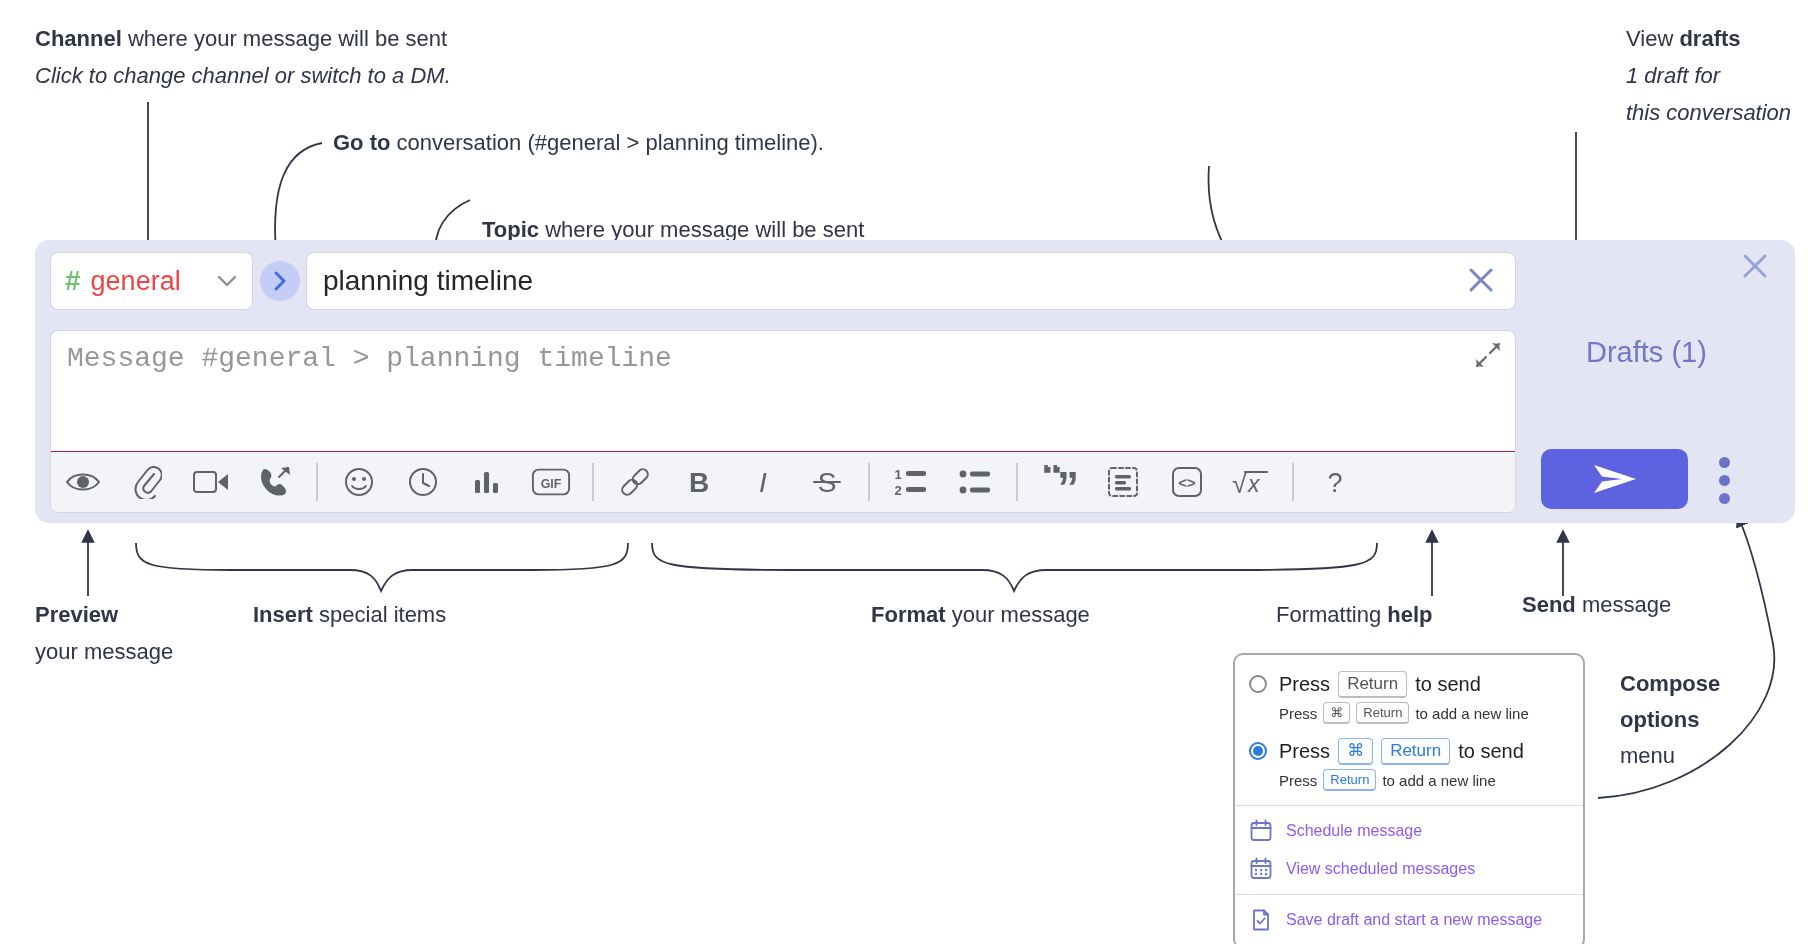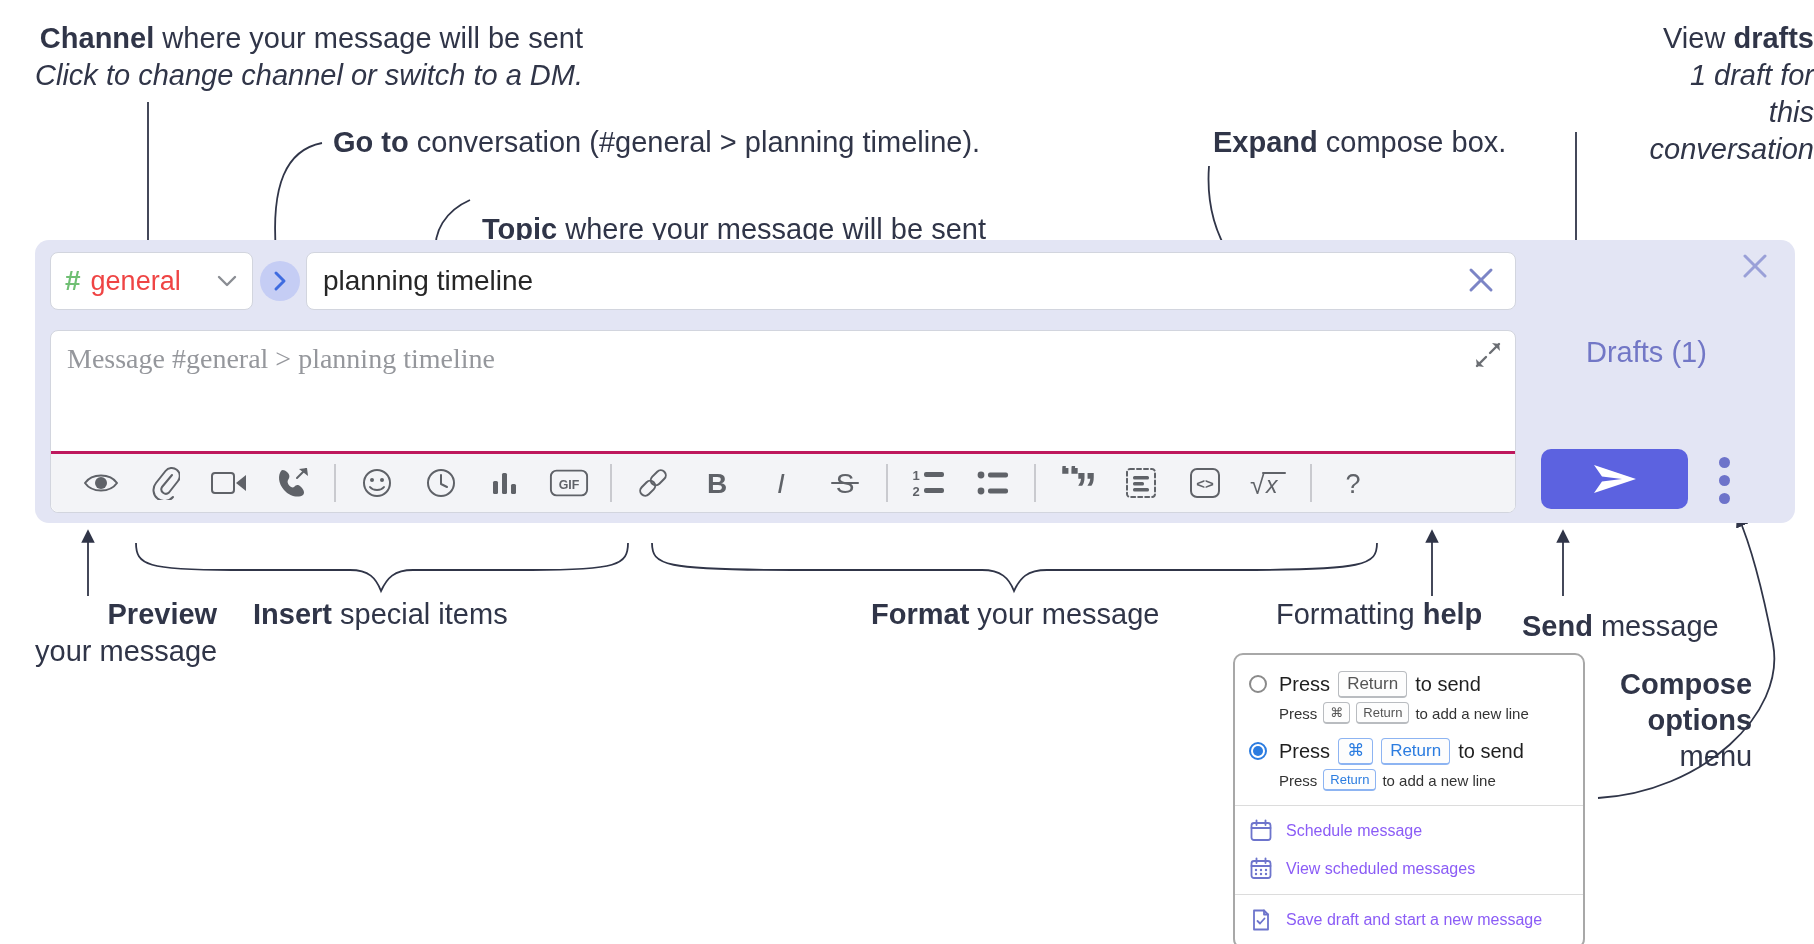--- a/index.html
+++ b/index.html
@@ -1,47 +1,47 @@
 <!DOCTYPE html>
 <html style="--annotation: #303548; --compose-bg: #e3e5f4; --box-border: #d2d5de; --channel-hash: #6fbf73; --circle-bg: #c5cdf4; --circle-chevron: #3f6ce0; --placeholder: #95979c; --topic-clear-x: #7c85c6; --compose-close-x: #9aa0d8; --drafts-link: #7277c6; --toolbar-icon: #5f6268; --toolbar-bg: #f3f4f7; --send-button: #5c62e0; --ellipsis: #6d73ca; --kbd-blue: #2b7ce0; --radio-selected: #2b7ce0; --menu-icon: #6d74cc; --menu-border: #a8a8a8; --expand-icon: #6b6e73;"><head>
 <meta charset="utf-8">
 <style>
   html,body{margin:0;padding:0;background:#fff;}
   #canvas{position:relative;width:1814px;height:944px;background:#fff;overflow:hidden;
           font-family:"Liberation Sans",sans-serif;color:var(--annotation,#303548);}
   .abs{position:absolute;}
   
-  .note{font-size:29px;line-height:37px;color:var(--annotation);text-align:right;}
+  .note{font-size:22px;line-height:37px;color:var(--annotation);}
   .note b{font-weight:700;}
   .note .it{font-style:italic;}
   
   #arrows{position:absolute;left:0;top:0;pointer-events:none;}
   
   #compose{left:35px;top:240px;width:1760px;height:283px;background:var(--compose-bg);
            border-radius:14px;}
   .whitebox{background:#fff;border:1px solid var(--box-border);border-radius:8px;box-sizing:border-box;}
   #channel-select{left:50px;top:252px;width:203px;height:58px;display:flex;align-items:center;
                   padding:0 14px;gap:10px;cursor:pointer;}
   #channel-hash{color:var(--channel-hash);font-weight:700;font-size:28px;}
   #channel-label{font-size:27px;color:#ef4444;flex:1;}
   #goto-circle{left:260px;top:261px;width:40px;height:40px;border-radius:50%;
                background:var(--circle-bg);display:flex;align-items:center;justify-content:center;cursor:pointer;}
   #topic-input{left:306px;top:252px;width:1210px;height:58px;font-size:28px;color:#262626;
                padding:0 60px 0 16px;font-family:"Liberation Sans",sans-serif;outline:none;}
   #topic-clear{left:1462px;top:262px;width:38px;height:38px;background:none;border:none;cursor:pointer;padding:0;}
   #compose-close{left:1736px;top:248px;width:38px;height:38px;background:none;border:none;cursor:pointer;padding:0;}
   #message-box{left:50px;top:330px;width:1466px;height:183px;overflow:hidden;}
   #message-input{position:absolute;left:0;top:0;width:1466px;height:120px;border:none;resize:none;
-                 font-family:Liberation Serif, serif;font-size:28px;padding:12px 50px 0 16px;
+                 font-family:Liberation Mono, monospace;font-size:28px;padding:12px 50px 0 16px;
                  box-sizing:border-box;outline:none;color:#262626;background:transparent;}
   #message-input::placeholder{color:var(--placeholder);opacity:1;}
   #expand-btn{position:absolute;right:10px;top:8px;width:34px;height:34px;background:none;border:none;cursor:pointer;padding:0;}
   #toolbar{position:absolute;left:0;bottom:0;width:1466px;height:61px;background:var(--toolbar-bg);
-           border-top:3px solid #be185d;border-radius:0 0 8px 8px;display:flex;align-items:center;
-           padding-left:18px;box-sizing:border-box;}
+           border-top:1px solid #be185d;border-radius:0 0 8px 8px;display:flex;align-items:center;
+           box-sizing:border-box;}
   .tbtn{width:40px;height:46px;margin:0 12px;background:none;border:none;padding:0;cursor:pointer;
         display:flex;align-items:center;justify-content:center;color:var(--toolbar-icon);}
   .tbtn svg{display:block;}
   .tdiv{width:2px;height:38px;background:#c9cacf;margin:0 9px;}
   .ticon{stroke:var(--toolbar-icon);fill:none;stroke-width:2;stroke-linecap:round;stroke-linejoin:round;}
   .ticon-fill{fill:var(--toolbar-icon);stroke:none;}
   .ttext{fill:var(--toolbar-icon);font-family:"Liberation Sans",sans-serif;}
   #drafts-link{left:1586px;top:336px;font-size:29px;color:var(--drafts-link);cursor:pointer;background:none;border:none;padding:0;font-family:"Liberation Sans",sans-serif;}
   #send-button{left:1541px;top:449px;width:147px;height:60px;border-radius:10px;border:none;cursor:pointer;
                background:var(--send-button);display:flex;align-items:center;justify-content:center;}
@@ -97,23 +97,20 @@
   <div class="abs note" style="left:35px;top:20px;">
     <div><b>Channel</b><span> where your message will be sent</span></div>
     <div class="it">Click to change channel or switch to a DM.</div>
   </div>
   <div class="abs note" style="left:333px;top:124px;">
     <b>Go to</b><span> conversation (#general &gt; planning timeline).</span>
   </div>
   <div class="abs note" style="left:482px;top:175px;margin-top:36px;">
     <b>Topic</b><span> where your message will be sent</span>
   </div>
-  <div class="abs note" style="left:1213px;top:124px;">
-    <b>Expand</b><span> compose box.</span>
-  </div>
   <div class="abs note" style="left:1626px;top:20px;">
     <div><span>View </span><b>drafts</b></div>
     <div class="it">1 draft for</div>
     <div class="it">this conversation</div>
   </div>
 
   <div class="abs" id="compose"></div>
 
   <div class="abs whitebox" id="channel-select">
     <span id="channel-hash">#</span>
@@ -321,21 +318,21 @@
   </div>
   <div class="abs note" style="left:253px;top:596px;">
     <b>Insert</b><span> special items</span>
   </div>
   <div class="abs note" style="left:871px;top:596px;">
     <b>Format</b><span> your message</span>
   </div>
   <div class="abs note" style="left:1276px;top:596px;">
     <span>Formatting </span><b>help</b>
   </div>
-  <div class="abs note" style="left:1522px;top:608px;">
+  <div class="abs note" style="left:1522px;top:586px;">
     <b>Send</b><span> message</span>
   </div>
   <div class="abs note" style="left:1620px;top:666px;line-height:36px;">
     <div><b>Compose</b></div>
     <div><b>options</b></div>
     <div>menu</div>
   </div>
 
   <div class="abs" id="popup">
     <div class="opt">

